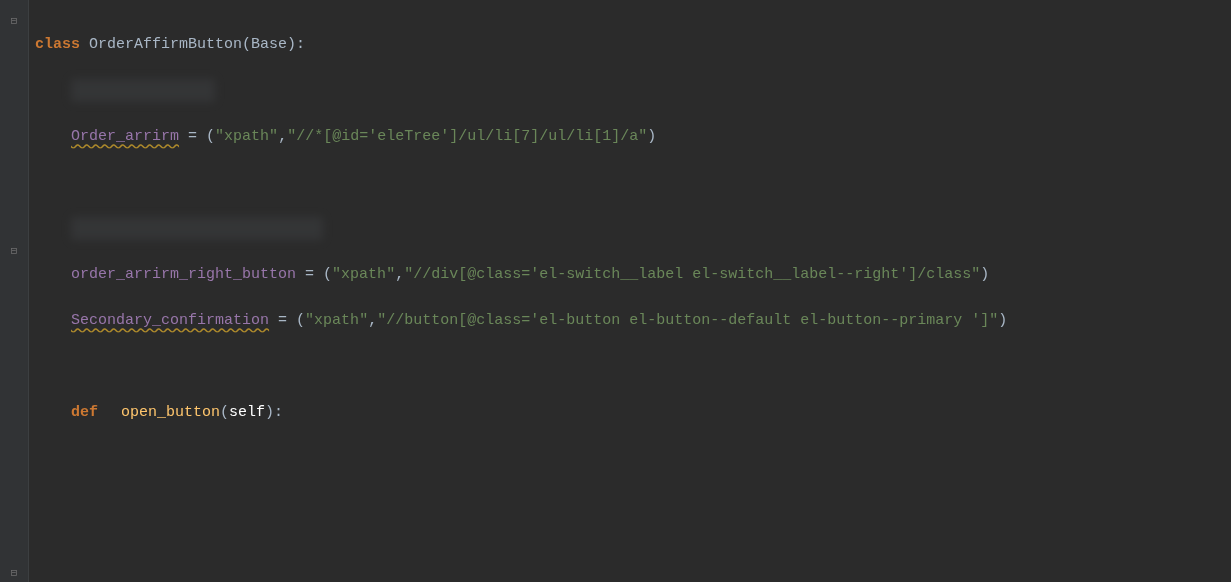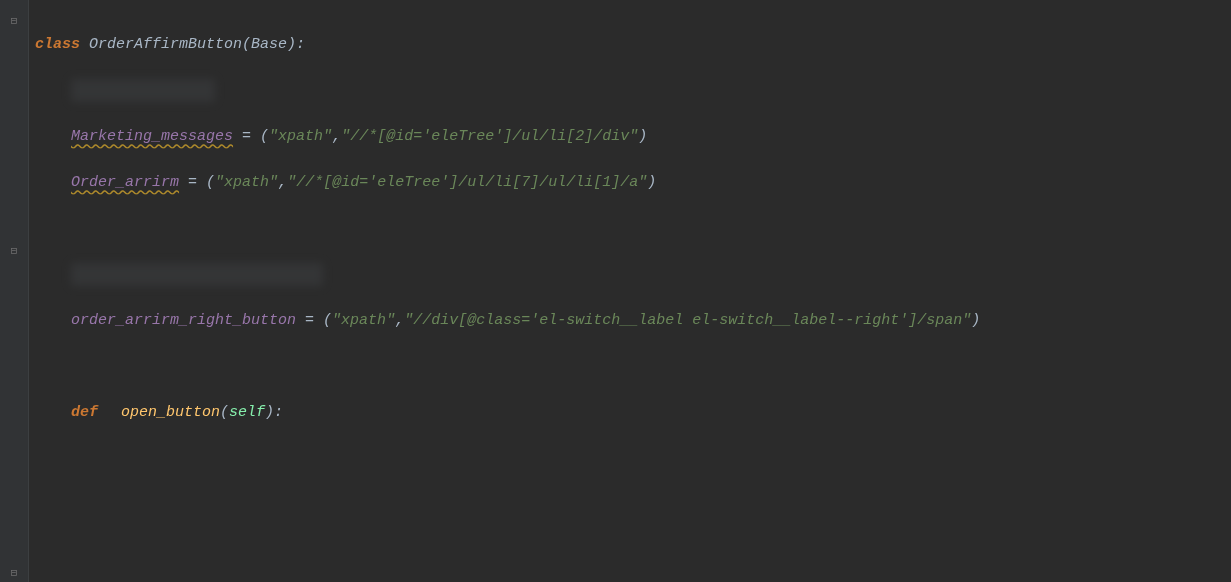--- a/index.html
+++ b/index.html
@@ -30,29 +30,28 @@
     left: 8px;
     color: #6e6e6e;
     font-size: 11px;
     width: 12px;
     text-align: center;
     cursor: pointer;
   }
   .code {
     padding: 10px 0 0 6px;
     white-space: pre;
-    font-style: italic;
   }
   .kw { color: #cc7832; font-weight: bold; }
   .cls { color: #a9b7c6; }
   .attr { color: #9876aa; }
   .attrlink { color: #9876aa; text-decoration: underline; text-underline-offset: 3px; }
   .str { color: #6a8759; }
   .fn { color: #ffc66d; margin-left: 14px; }
-  .selfref { color: #86efac; }
+  .selfref { color: #ffffff; }
   .punct { color: #a9b7c6; }
   .warn { text-decoration: underline wavy #ae8a2b; text-underline-offset: 3px; }
   .blurred {
     display: inline-block;
     background: #3a3c3e;
     border-radius: 2px;
     color: transparent;
     filter: blur(4px);
     opacity: 0.6;
   }
@@ -63,25 +62,25 @@
 
 <div class="editor">
   <div class="gutter">
     <span class="fold" style="top:10px;">⊟</span>
     <span class="fold" style="top:240px;">⊟</span>
     <span class="fold" style="top:562px;">⊟</span>
   </div>
   <div class="code">
 <span class="line"><span class="kw">class</span> <span class="cls">OrderAffirmButton</span><span class="punct">(</span><span class="cls">Base</span><span class="punct">):</span></span>
 <span class="line">    <span class="blurred">xxxxxxxxxxxxxxxx</span></span>
-<span class="line">    <span class="attr warn">Marketing_messages</span> <span class="punct">= (</span><span class="str">"</span><span class="str">xpath</span><span class="str">"</span><span class="punct">,</span><span class="str">"</span><span class="str">//*[@id='eleTree']/ul/li[2]/div</span><span class="str">"</span><span class="punct">)</span></span>
 <span class="line">    <span class="attr warn">Order_arrirm</span> <span class="punct">= (</span><span class="str">"</span><span class="str">xpath</span><span class="str">"</span><span class="punct">,</span><span class="str">"</span><span class="str">//*[@id='eleTree']/ul/li[7]/ul/li[1]/a</span><span class="str">"</span><span class="punct">)</span></span>
 <span class="line"> </span>
 <span class="line">    <span class="blurred">xxxxxxxxxxxxxxxxxxxxxxxxxxxx</span></span>
-<span class="line">    <span class="attr">order_arrirm_right_button</span> <span class="punct">= (</span><span class="str">"</span><span class="str">xpath</span><span class="str">"</span><span class="punct">,</span><span class="str">"</span><span class="str">//div[@class='el-switch__label el-switch__label--right']/span</span><span class="str">"</span><span class="punct">)</span></span>
+<span class="line">    <span class="attr">order_arrirm_right_button</span> <span class="punct">= (</span><span class="str">"</span><span class="str">xpath</span><span class="str">"</span><span class="punct">,</span><span class="str">"</span><span class="str">//div[@class='el-switch__label el-switch__label--right']/class</span><span class="str">"</span><span class="punct">)</span></span>
+<span class="line">    <span class="attr warn">Secondary_confirmation</span> <span class="punct">= (</span><span class="str">"</span><span class="str">xpath</span><span class="str">"</span><span class="punct">,</span><span class="str">"</span><span class="str">//button[@class='el-button el-button--default el-button--primary ']</span><span class="str">"</span><span class="punct">)</span></span>
 <span class="line"> </span>
 <span class="line">    <span class="kw">def</span> <span class="fn">open_button</span><span class="punct">(</span><span class="selfref">self</span><span class="punct">):</span></span>
 
 
 
 
 
 
 
 

